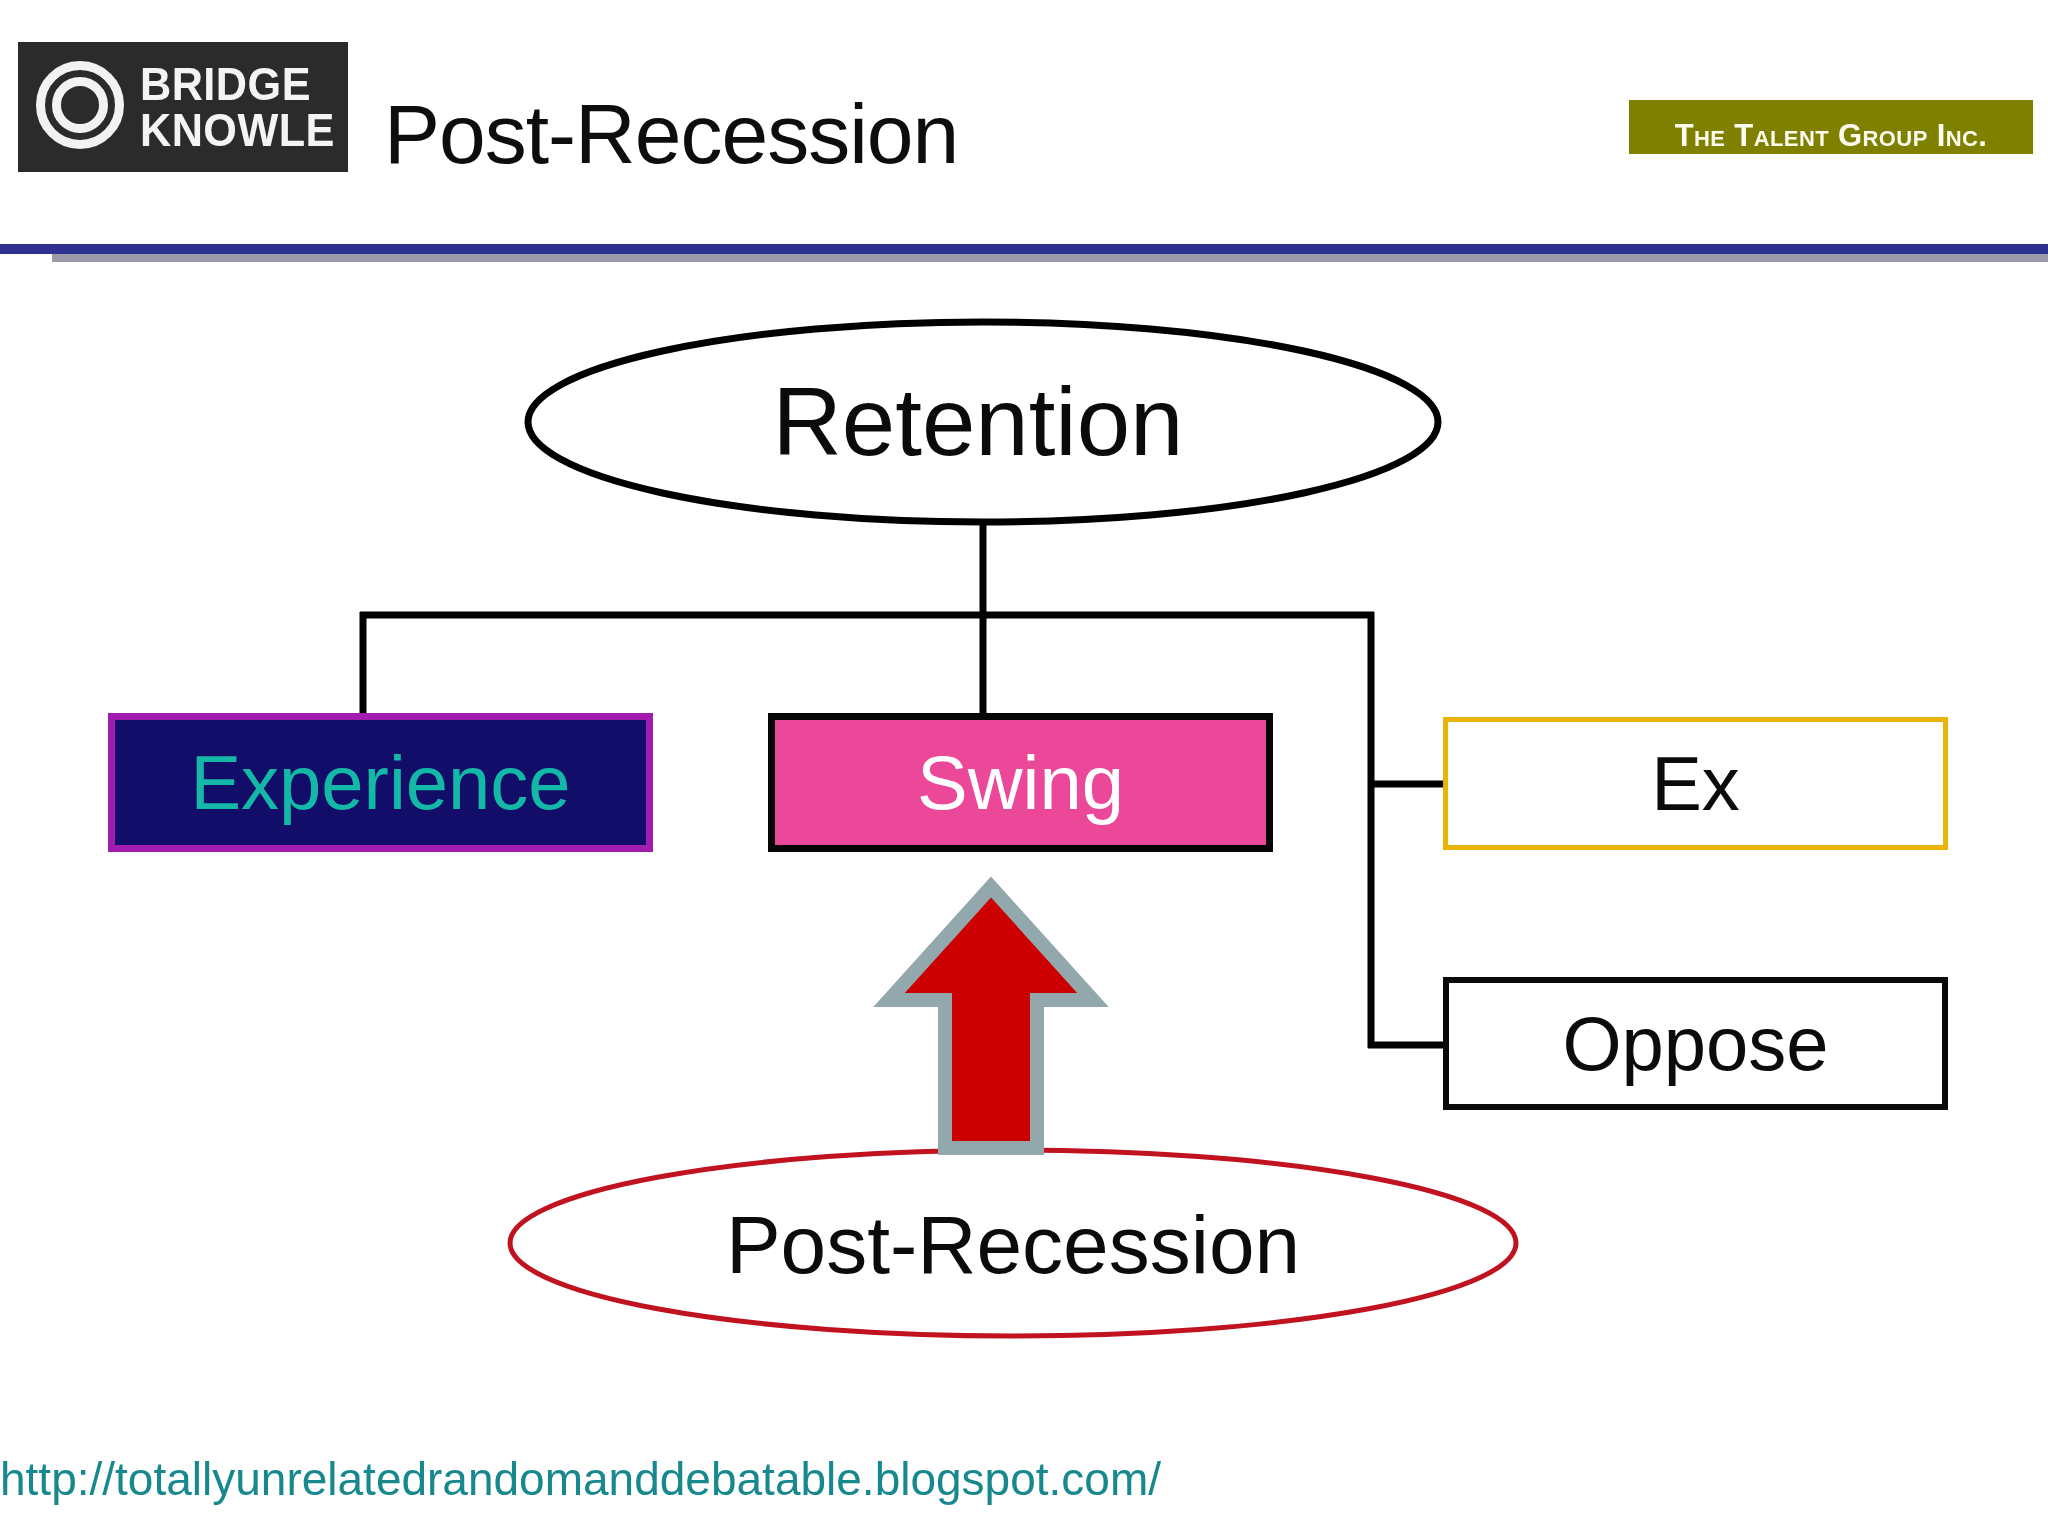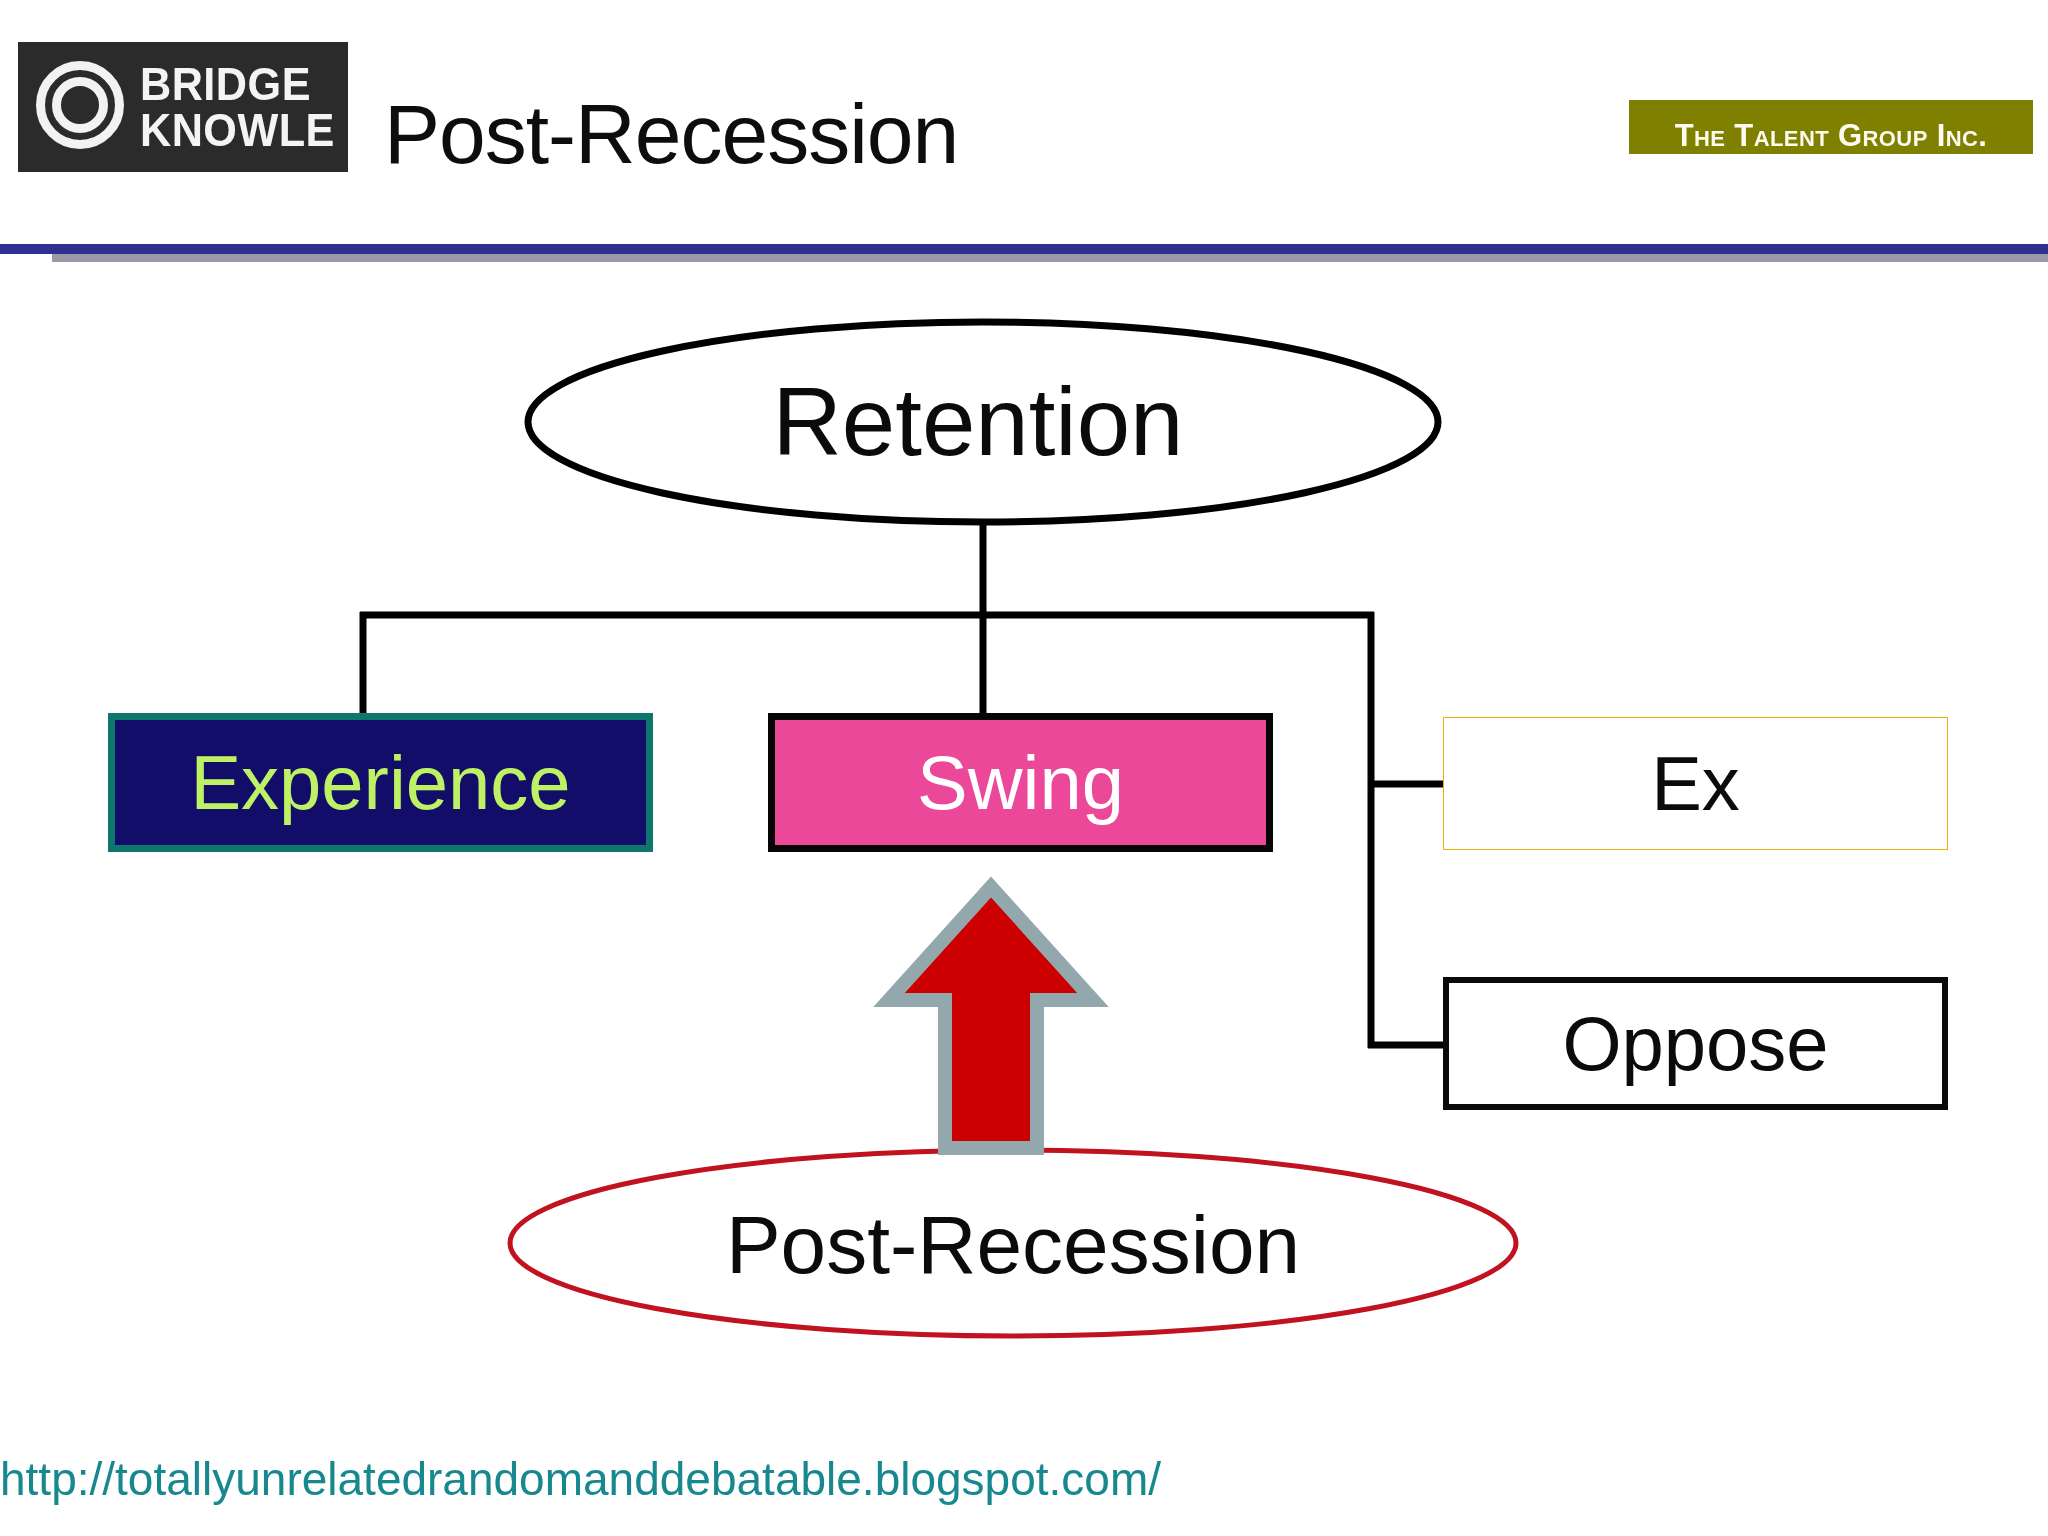--- a/index.html
+++ b/index.html
@@ -153,45 +153,45 @@
     font-size: 96px;
     color: #0b0b0b;
   }
 
   #node-experience {
     left: 100px;
     top: 713px;
     width: 545px;
     height: 139px;
     background: #110d68;
-    border: 7px solid #0f766e;
+    border: 7px solid #a21caf;
     box-sizing: border-box;
     font-size: 76px;
-    color: #bef264;
+    color: #14b8a6;
   }
 
   #node-swing {
     left: 760px;
     top: 713px;
     width: 505px;
     height: 139px;
     background: #ec4899;
     border: 7px solid #060606;
     box-sizing: border-box;
     font-size: 76px;
     color: #ffffff;
   }
 
   #node-ex {
     left: 1435px;
     top: 717px;
     width: 505px;
     height: 133px;
     background: #ffffff;
-    border: 1px solid #eab308;
+    border: 5px solid #eab308;
     box-sizing: border-box;
     font-size: 76px;
     color: #0b0b0b;
   }
 
   #node-oppose {
     left: 1435px;
     top: 977px;
     width: 505px;
     height: 133px;

